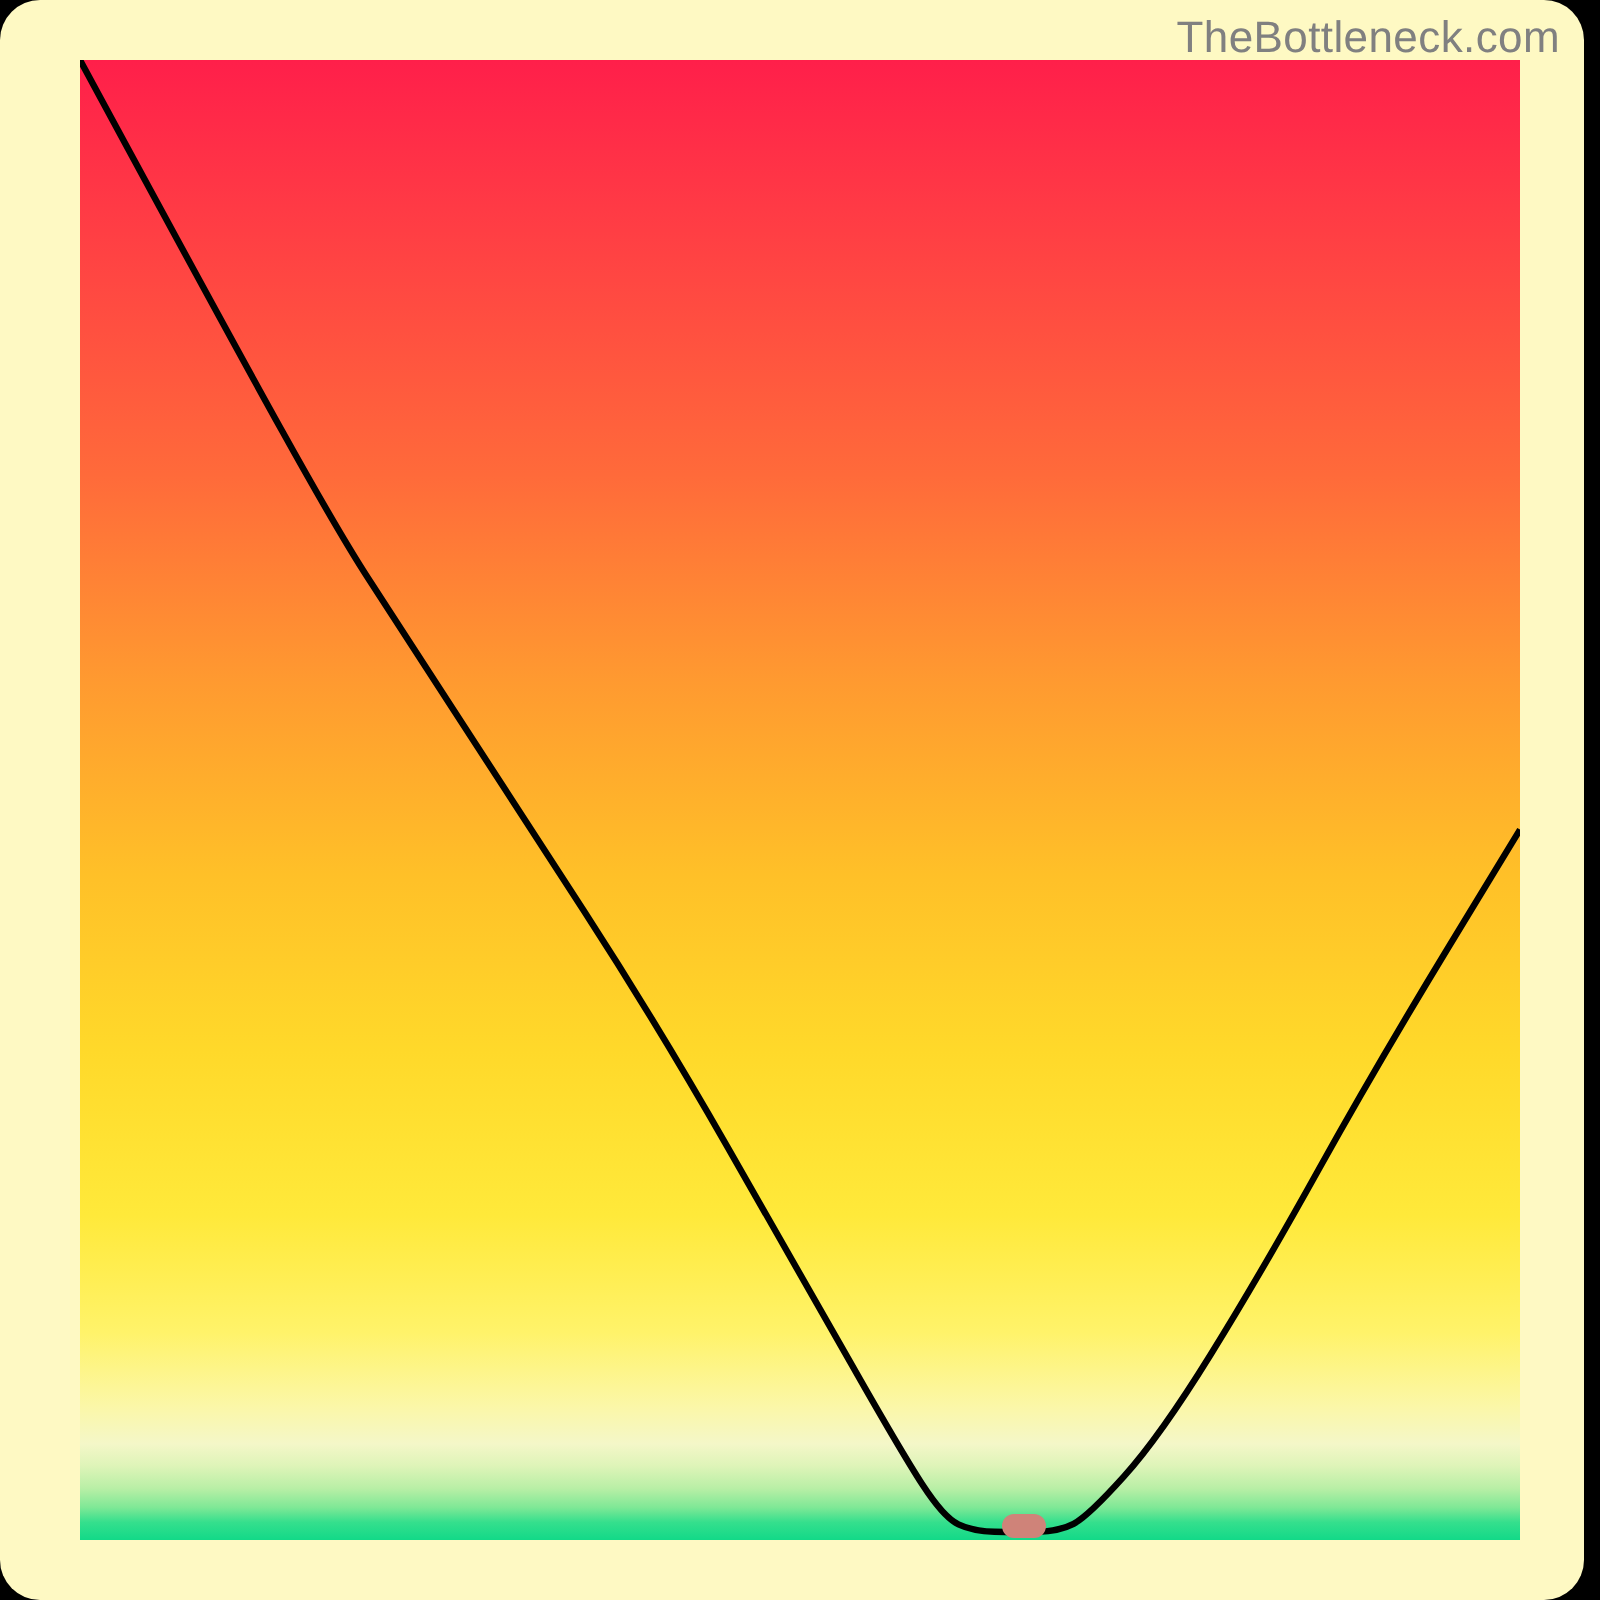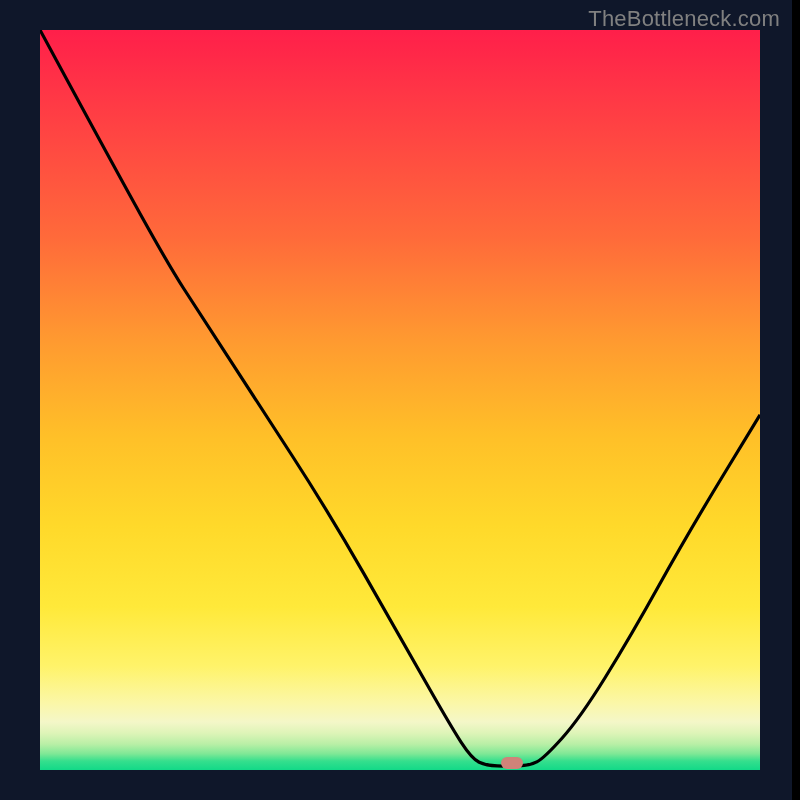--- a/index.html
+++ b/index.html
@@ -9,21 +9,22 @@
     height: 800px;
     background: #000;
     overflow: hidden;
   }
   .frame {
     position: absolute;
     left: 0;
     top: 0;
     width: 792px;
     height: 800px;
-    background: #0f172a;
+    background: #fef9c3;
+    border-radius: 20px;
   }
   .plot {
     position: absolute;
     left: 40px;
     top: 30px;
     width: 720px;
     height: 740px;
     overflow: hidden;
   }
   

